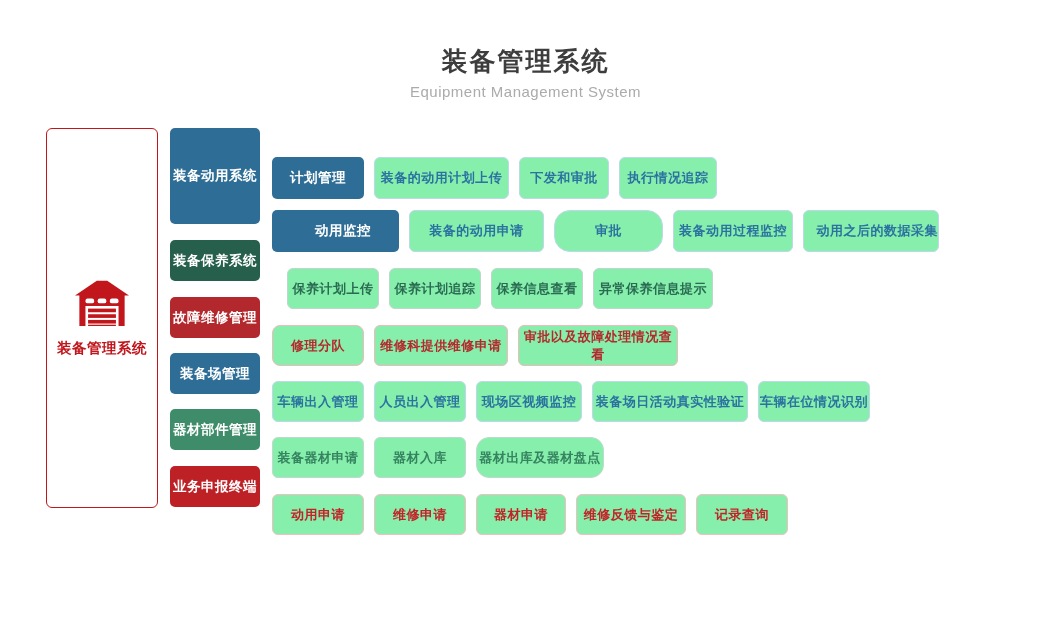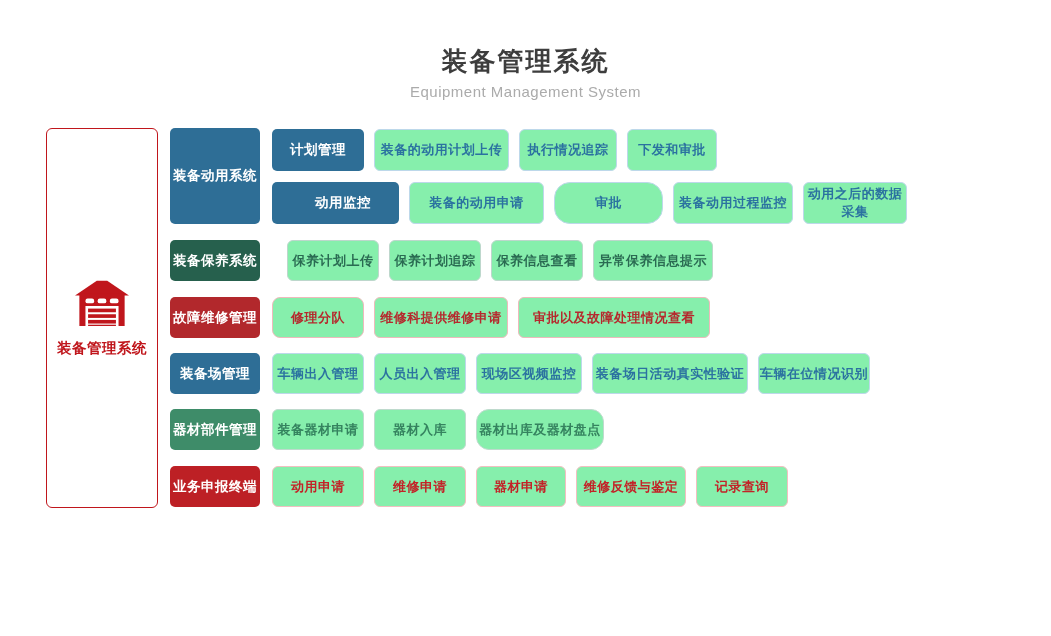--- a/index.html
+++ b/index.html
@@ -62,20 +62,21 @@
     justify-content: center;
     font-size: 13.5px;
     font-weight: bold;
     letter-spacing: 0.5px;
     text-align: center;
   }
   .row {
     position: absolute;
     display: flex;
     gap: 10px;
+    margin-top: 28px;
   }
   .subcat {
     flex: 0 0 auto;
   }
   .item {
     flex: 0 0 auto;
     background: #86efac;
     border: 1px solid var(--border, #bdd8ea);
     border-radius: 6px;
     color: var(--text, #2b72a0);
@@ -119,42 +120,42 @@
     <span>装备动用系统</span>
   </div>
 
   <div class="row" style="left:272px; top:129px; height:42px;">
     <div class="solid subcat" style="width: 92px; --solid: #2e6e96; --text: #2b72a0; --border: #bdd8ea;">
       <span>计划管理</span>
     </div>
     <div class="item" style="width: 135px; --solid: #2e6e96; --text: #2b72a0; --border: #bdd8ea;">
       <span>装备的动用计划上传</span>
     </div>
+    <div class="item" style="width: 90px; --solid: #2e6e96; --text: #2b72a0; --border: #bdd8ea;">
+      <span>下发和审批</span>
+    </div>
     <div class="item" style="width: 98px; --solid: #2e6e96; --text: #2b72a0; --border: #bdd8ea;">
       <span>执行情况追踪</span>
-    </div>
-    <div class="item" style="width: 90px; --solid: #2e6e96; --text: #2b72a0; --border: #bdd8ea;">
-      <span>下发和审批</span>
     </div>
   </div>
 
   <div class="row" style="left:272px; top:182px; height:42px;">
     <div class="solid subcat" style="width: 112px; padding-left: 15px; --solid: #2e6e96; --text: #2b72a0; --border: #bdd8ea;">
       <span>动用监控</span>
     </div>
     <div class="item" style="width: 135px; --solid: #2e6e96; --text: #2b72a0; --border: #bdd8ea;">
       <span>装备的动用申请</span>
     </div>
     <div class="item" style="width: 109px; border-radius: 16px; --solid: #2e6e96; --text: #2b72a0; --border: #bdd8ea;">
       <span>审批</span>
     </div>
     <div class="item" style="width: 120px; --solid: #2e6e96; --text: #2b72a0; --border: #bdd8ea;">
       <span>装备动用过程监控</span>
     </div>
-    <div class="item" style="width: 104px; justify-content: flex-end; --solid: #2e6e96; --text: #2b72a0; --border: #bdd8ea;">
+    <div class="item" style="width: 136px; justify-content: flex-end; --solid: #2e6e96; --text: #2b72a0; --border: #bdd8ea;">
       <span>动用之后的数据采集</span>
     </div>
   </div>
 
   <div class="cat solid" style="top: 240px; height: 41px; --solid: #26604d; --text: #2a6b52; --border: #bdd7cc;">
     <span>装备保养系统</span>
   </div>
   <div class="row" style="left:272px; top:240px; height:41px;padding-left:15px;">
     <div class="item" style="width: 92px; --solid: #26604d; --text: #2a6b52; --border: #bdd7cc;">
       <span>保养计划上传</span>
@@ -173,21 +174,21 @@
   <div class="cat solid" style="top: 297px; height: 41px; --solid: #b2282c; --text: #b5292d; --border: #eebabc;">
     <span>故障维修管理</span>
   </div>
   <div class="row" style="left:272px; top:297px; height:41px;">
     <div class="item" style="width: 92px; border-radius: 8px; --solid: #b2282c; --text: #b5292d; --border: #eebabc;">
       <span>修理分队</span>
     </div>
     <div class="item" style="width: 134px; --solid: #b2282c; --text: #b5292d; --border: #eebabc;">
       <span>维修科提供维修申请</span>
     </div>
-    <div class="item" style="width: 192px; --solid: #b2282c; --text: #b5292d; --border: #eebabc;">
+    <div class="item" style="width: 160px; --solid: #b2282c; --text: #b5292d; --border: #eebabc;">
       <span>审批以及故障处理情况查看</span>
     </div>
   </div>
 
   <div class="cat solid" style="top: 353px; height: 41px; --solid: #2e6e96; --text: #2b72a0; --border: #bdd8ea;">
     <span>装备场管理</span>
   </div>
   <div class="row" style="left:272px; top:353px; height:41px;">
     <div class="item" style="width: 92px; --solid: #2e6e96; --text: #2b72a0; --border: #bdd8ea;">
       <span>车辆出入管理</span>

